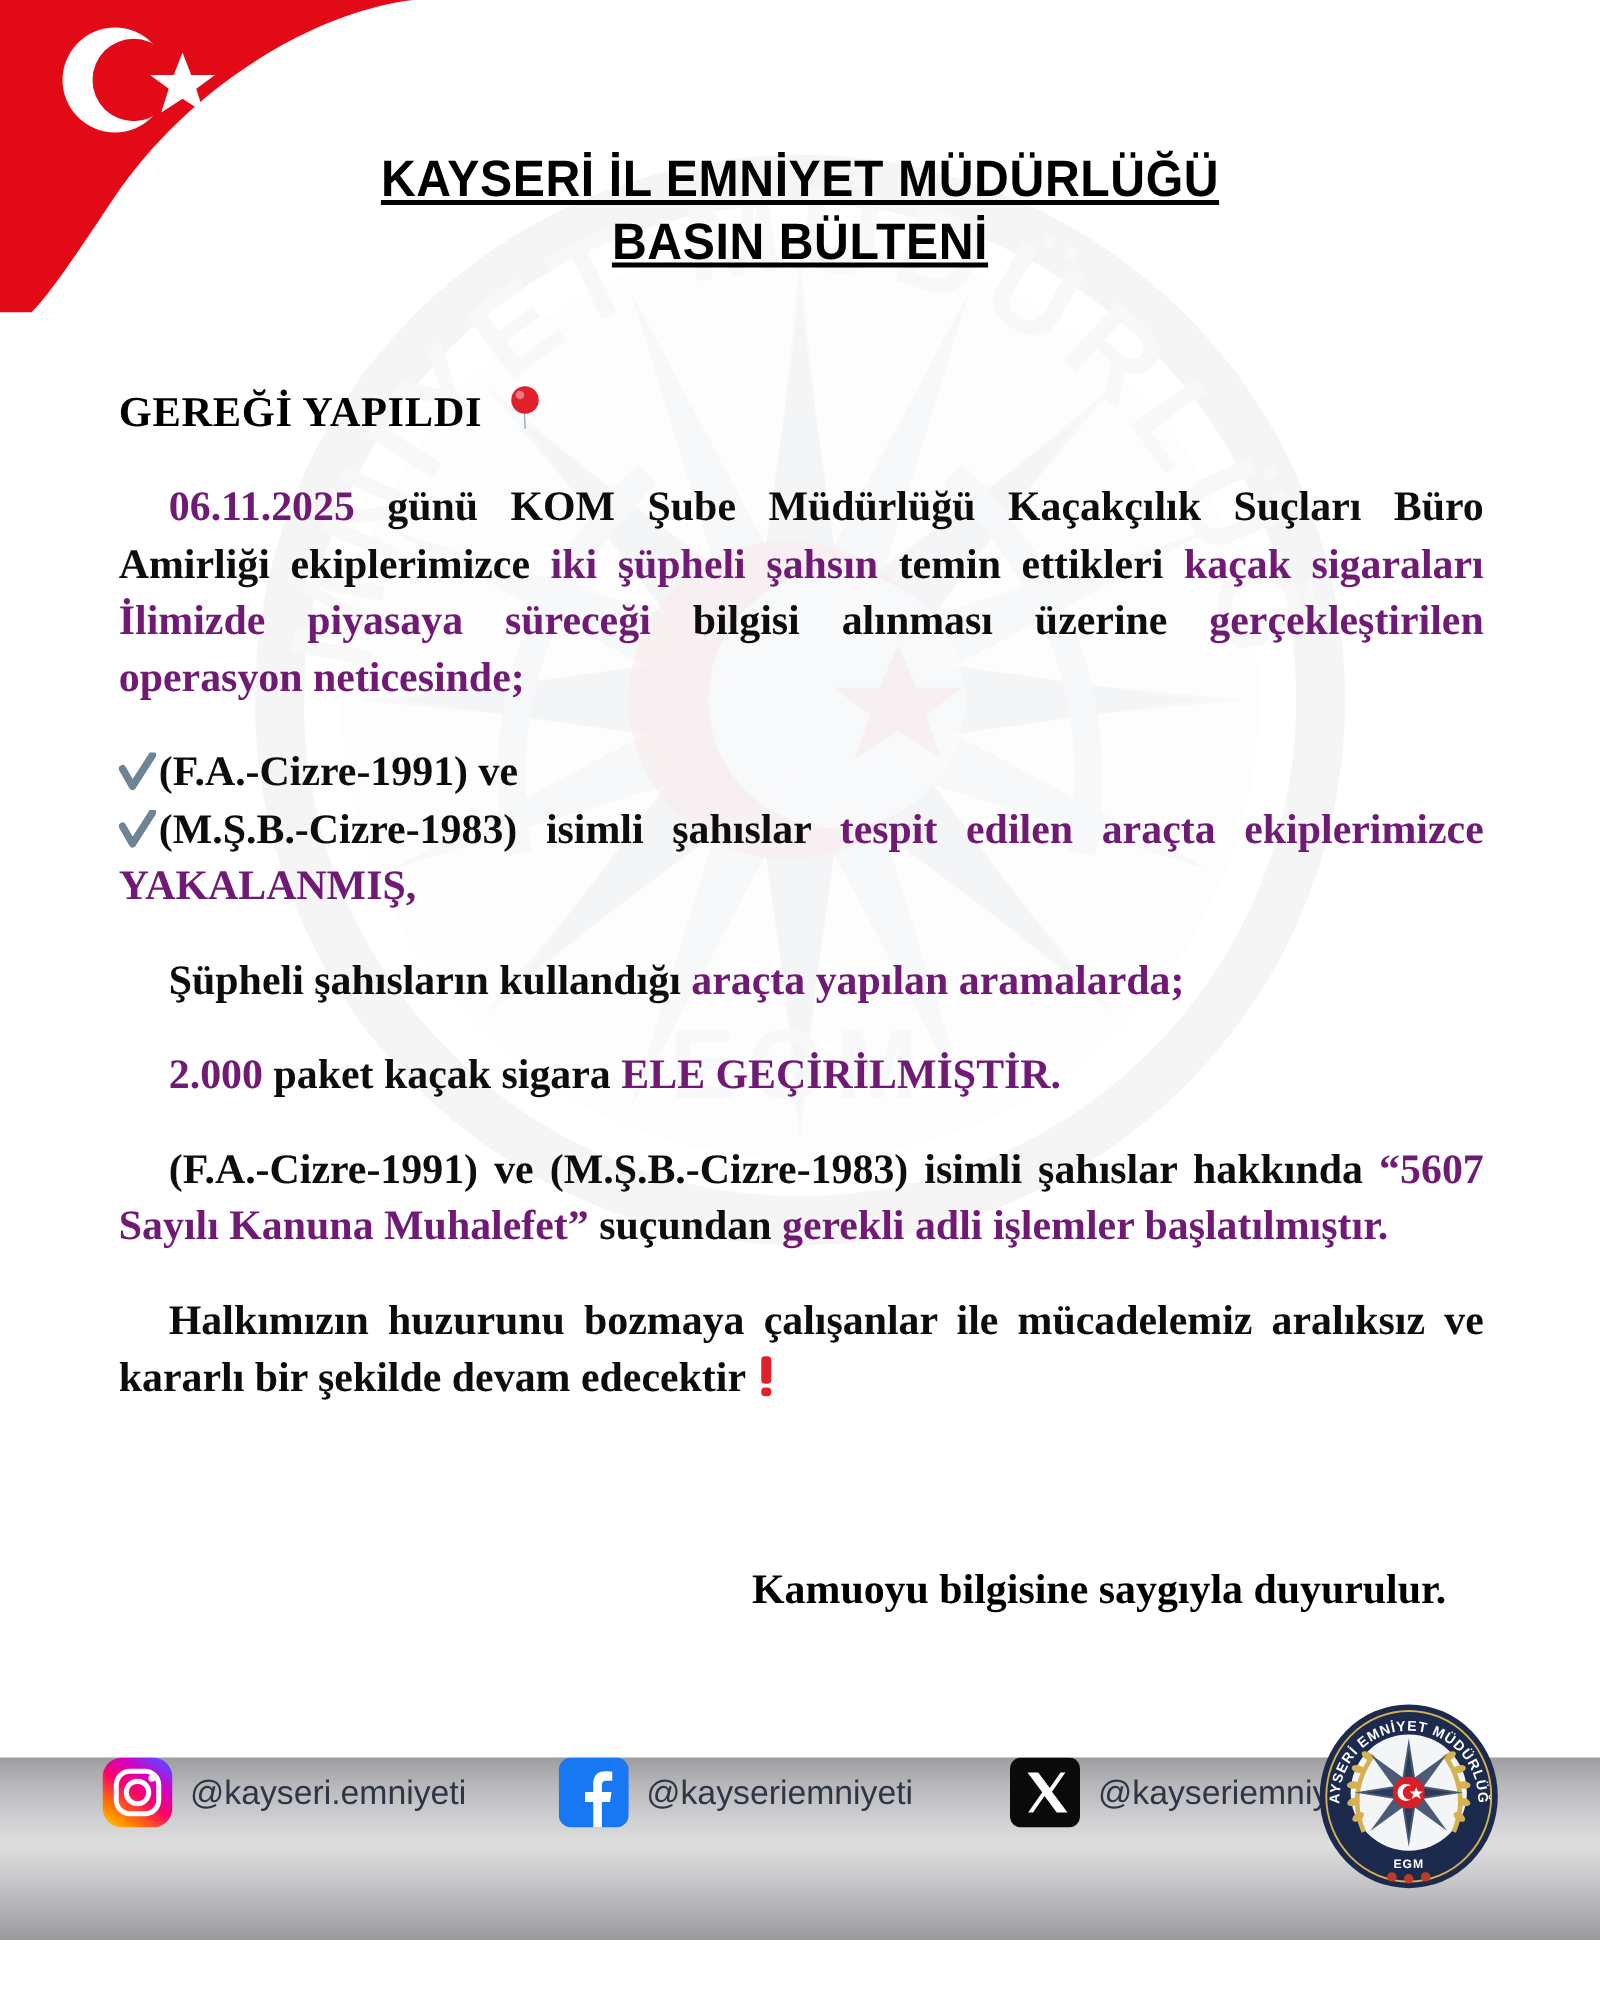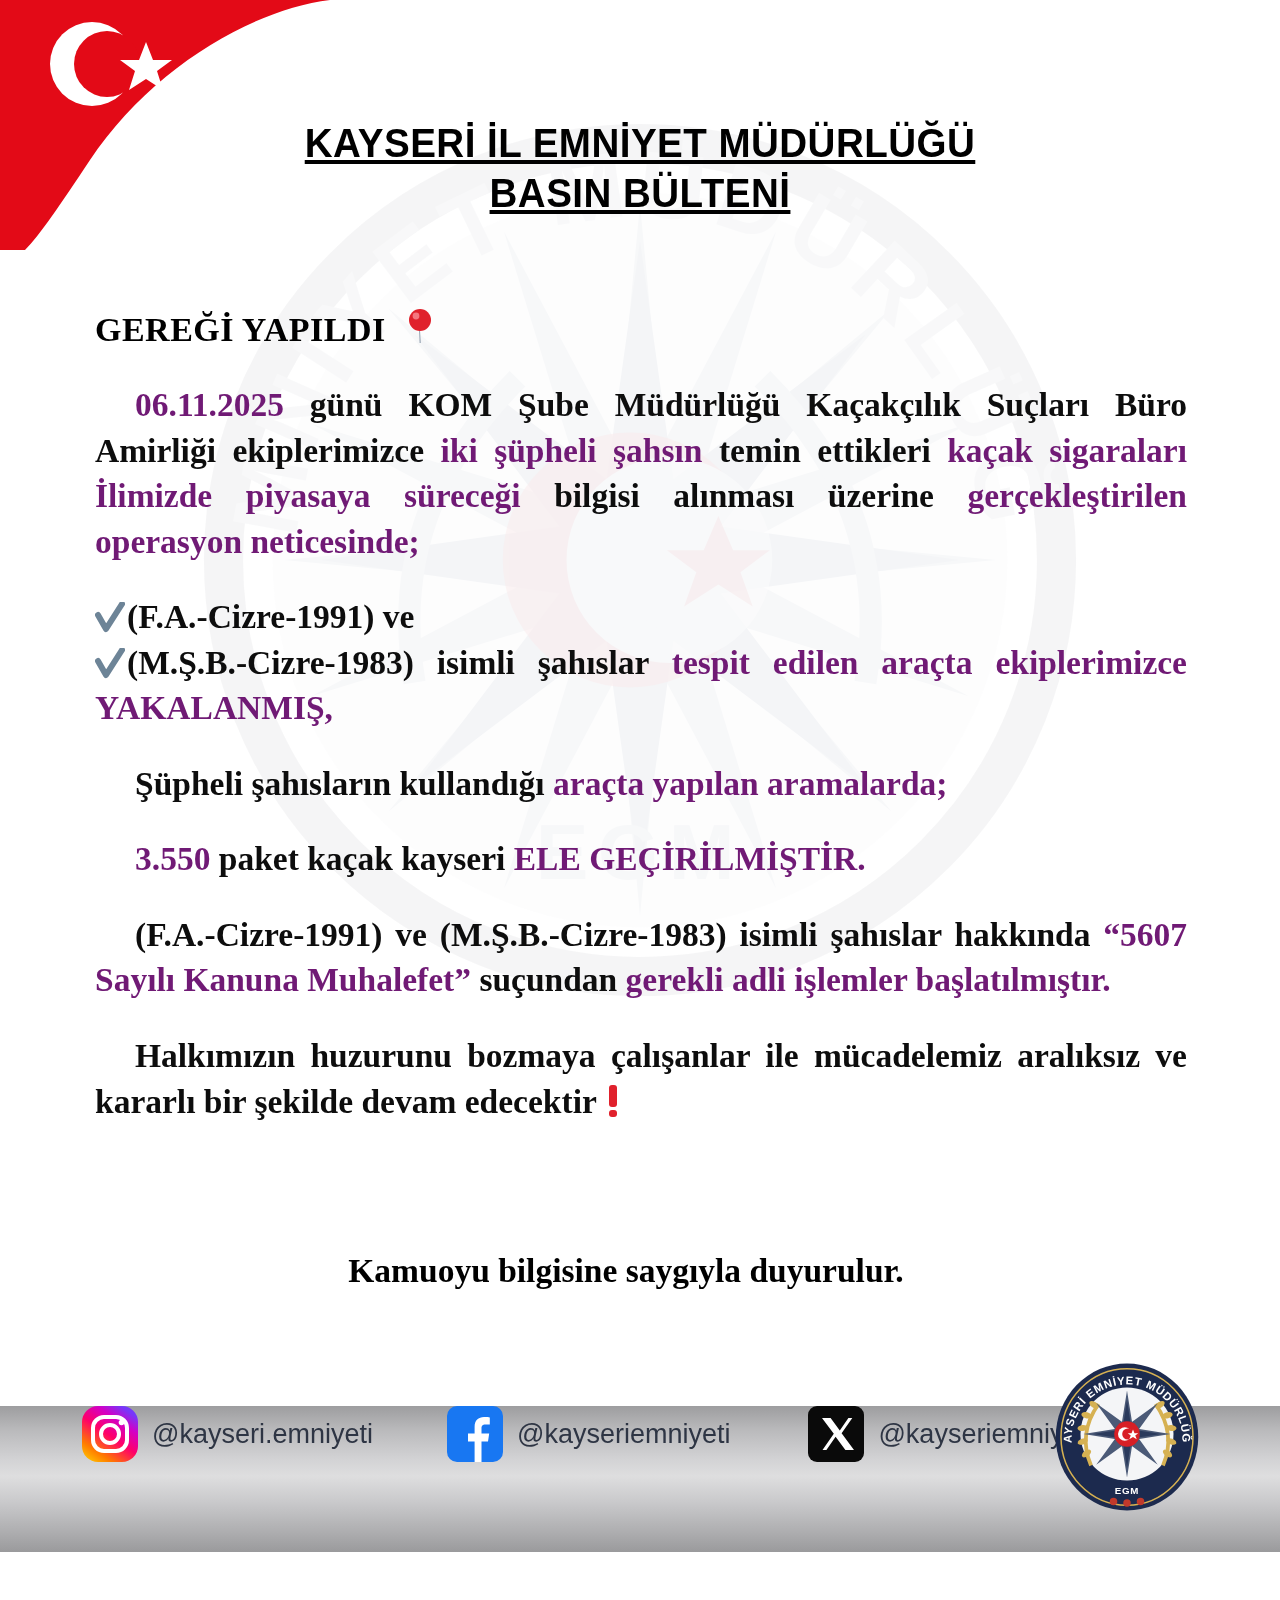--- a/index.html
+++ b/index.html
@@ -113,21 +113,21 @@
     height: 32px;
     vertical-align: -6px;
     margin-right: 2px;
   }
   .check-icon svg { display: block; }
 
   .closing {
     font-size: 33.5px;
     font-weight: bold;
     color: #000000;
-    text-align: center;
+    text-align: right;
     margin-top: 128px;
     padding-right: 30px;
   }
 
   .excl-icon {
     display: inline-block;
     width: 16px;
     height: 34px;
     vertical-align: -5px;
     margin-left: 8px;
@@ -279,21 +279,21 @@
     <span class="check-line"><span class="check-icon"><svg width="30" height="32" viewBox="0 0 30 32" xmlns="http://www.w3.org/2000/svg">
             <path d="M3 13 L11 27 L27 2" fill="none" stroke="#6d8497" stroke-width="6" stroke-linecap="round" stroke-linejoin="round"></path>
           </svg></span><span class="blk">(F.A.-Cizre-1991) ve</span></span>
       <span class="check-line"><span class="check-icon"><svg width="30" height="32" viewBox="0 0 30 32" xmlns="http://www.w3.org/2000/svg">
             <path d="M3 13 L11 27 L27 2" fill="none" stroke="#6d8497" stroke-width="6" stroke-linecap="round" stroke-linejoin="round"></path>
           </svg></span><span class="blk">(M.Ş.B.-Cizre-1983) isimli şahıslar </span><span class="red">tespit edilen araçta ekiplerimizce YAKALANMIŞ,</span></span>
   </div>
 
   <p class="para"><span class="blk">Şüpheli şahısların kullandığı </span><span class="red">araçta yapılan aramalarda;</span></p>
 
-  <p class="para"><span class="red">3.550</span><span class="blk"> paket kaçak kayseri </span><span class="red">ELE GEÇİRİLMİŞTİR.</span></p>
+  <p class="para"><span class="red">2.000</span><span class="blk"> paket kaçak sigara </span><span class="red">ELE GEÇİRİLMİŞTİR.</span></p>
 
   <p class="para"><span class="blk">(F.A.-Cizre-1991) ve (M.Ş.B.-Cizre-1983) isimli şahıslar hakkında </span><span class="red">“5607 Sayılı Kanuna Muhalefet”</span><span class="blk"> suçundan </span><span class="red">gerekli adli işlemler başlatılmıştır.</span></p>
 
   <p class="para"><span class="blk">Halkımızın huzurunu bozmaya çalışanlar ile mücadelemiz aralıksız ve kararlı bir şekilde devam edecektir</span><span class="excl-icon"><svg width="16" height="34" viewBox="0 0 16 34" xmlns="http://www.w3.org/2000/svg">
           <rect x="4" y="1" width="8" height="22" rx="3" fill="#e0212c"></rect>
           <rect x="4" y="26" width="8" height="7" rx="3" fill="#e0212c"></rect>
         </svg></span></p>
 
   <div class="closing">Kamuoyu bilgisine saygıyla duyurulur.</div>
 </div>

